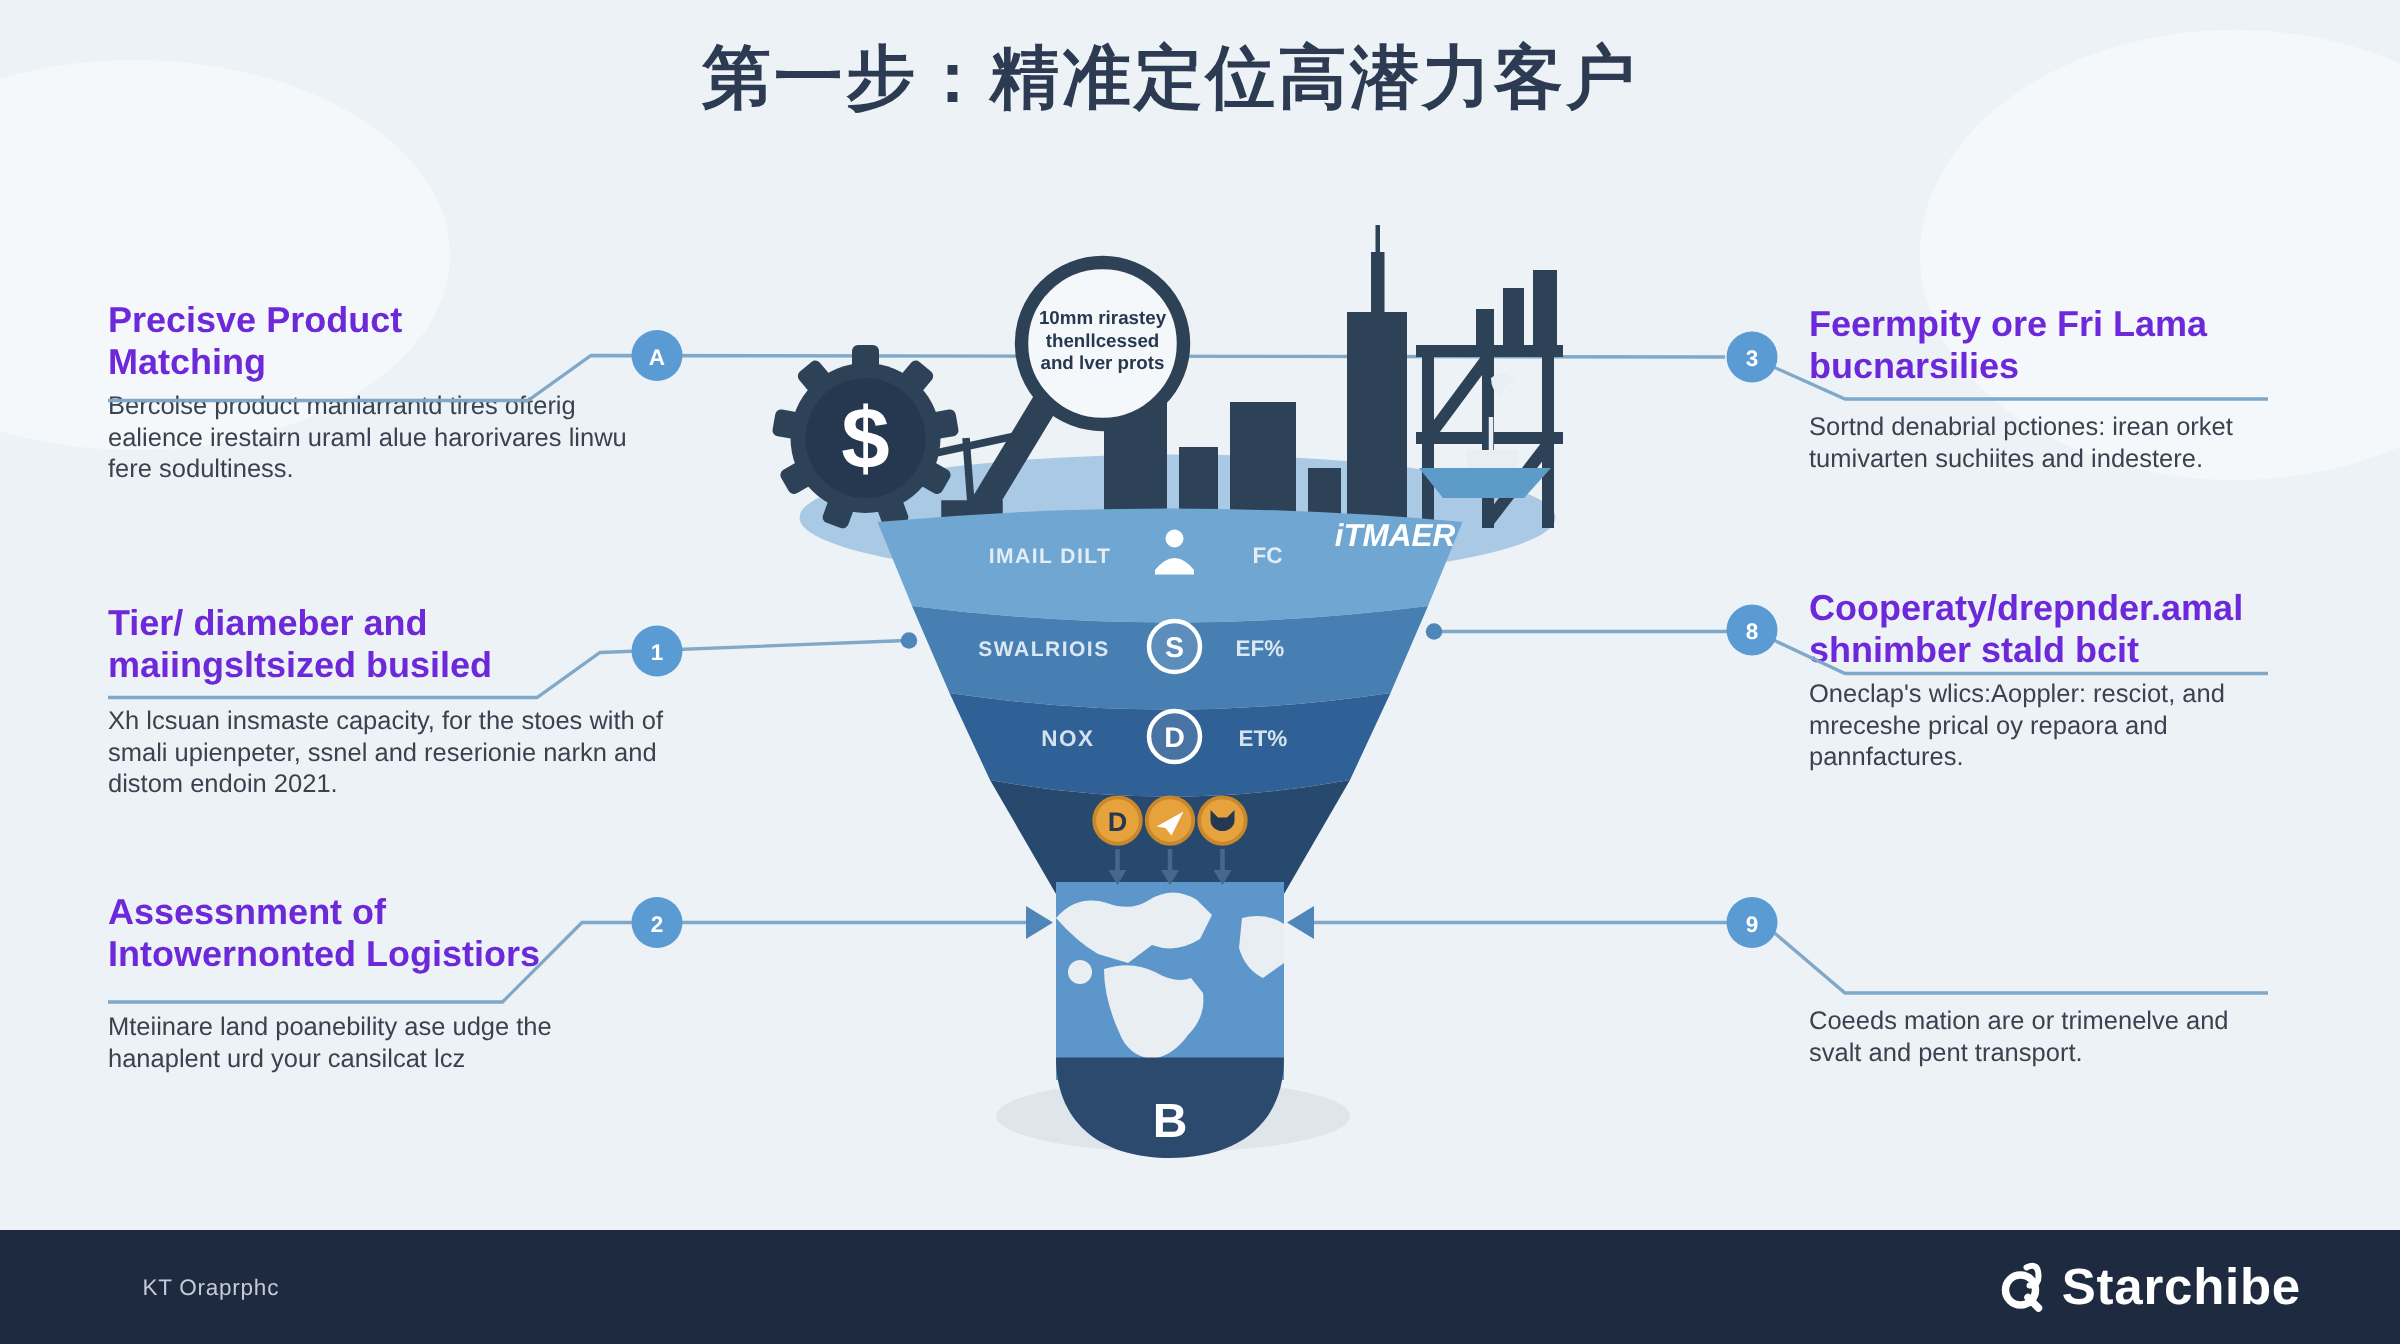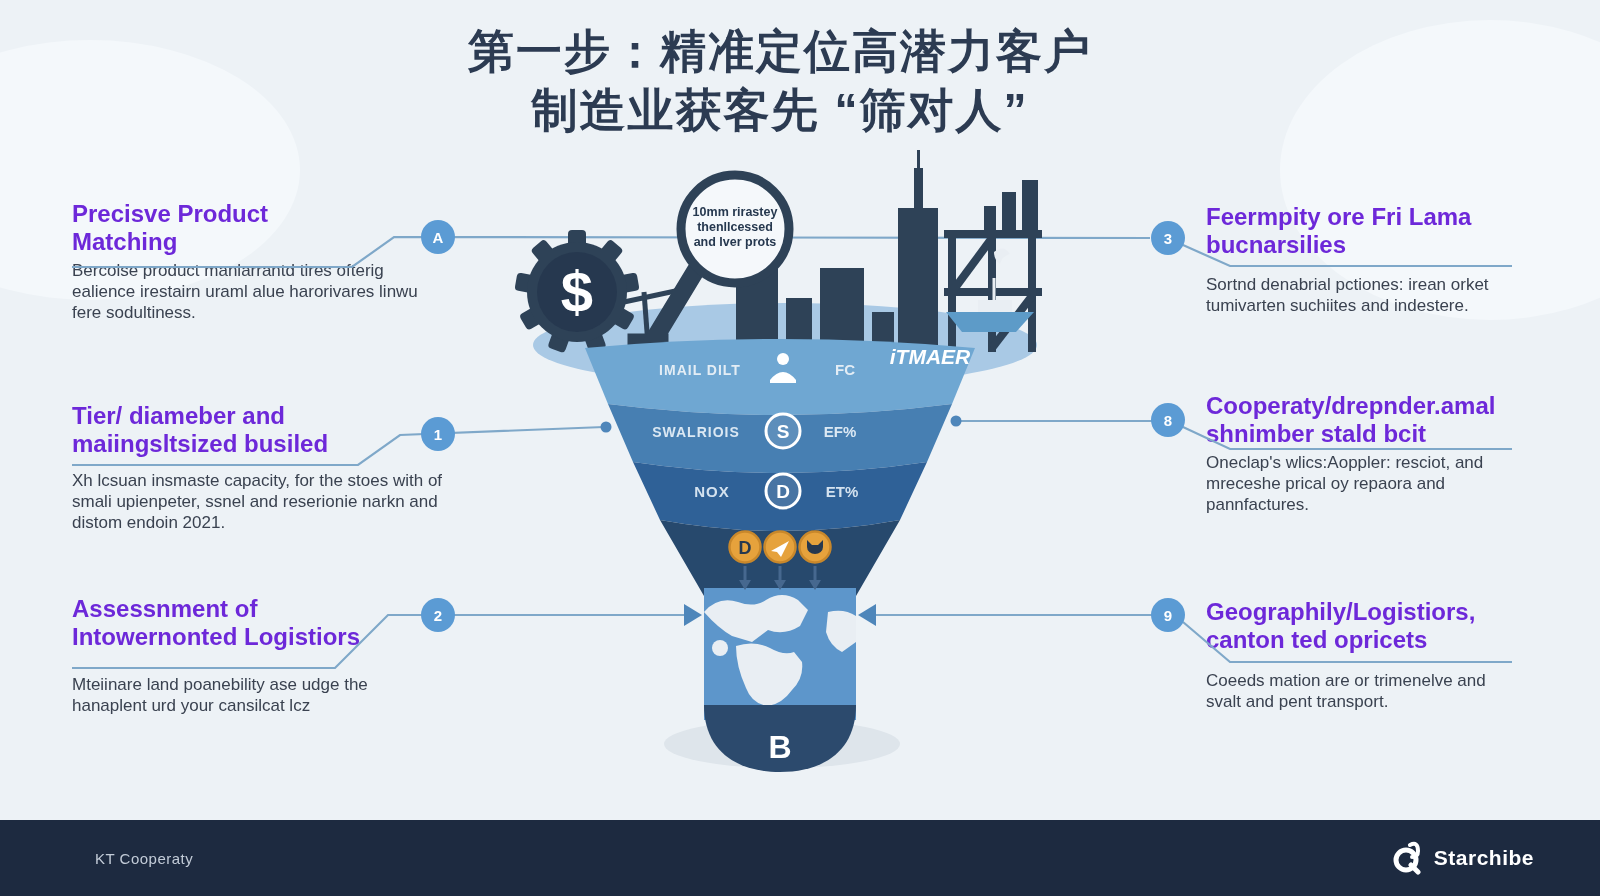--- a/index.html
+++ b/index.html
@@ -16,34 +16,33 @@
   .blk-heading { font-size:24px; font-weight:bold; color:#6d28d9; line-height:1.18; }
   .blk-body { font-size:17px; color:#3a4250; line-height:1.24; }
   .diagram-svg { position:absolute; top:0; left:0; }
   .footer {
     position:absolute; left:0; bottom:0; width:1600px; height:76px;
     background:#1d2a40; display:flex; align-items:center; justify-content:space-between;
     padding:0 66px 0 95px;
   }
   .footer-credit { color:#c3ccd8; font-size:15px; letter-spacing:0.5px; }
   .brand { display:flex; align-items:center; gap:10px; color:#ffffff; }
-  .brand-name { font-size:21px; font-weight:bold; letter-spacing:0.5px; }
+  .brand-name { font-size:34px; font-weight:bold; letter-spacing:0.5px; }
   svg text { font-family:"Liberation Sans", sans-serif; }
 </style>
 </head>
 <body>
 
 <div class="canvas">
 
   <div class="bg-blob" style="left:-120px; top:40px; width:420px; height:260px;"></div>
   <div class="bg-blob" style="right:-100px; top:20px; width:420px; height:300px;"></div>
 
   <div class="title-wrap">
     <div class="title-line">第一步：精准定位高潜力客户</div>
-    <div class="title-line">制造业获客先 “筛对人”</div>
   </div>
 
   <div class="txt-block" style="left:72px; top:200px; width:280px;">
     <div class="blk-heading">Precisve Product Matching</div>
   </div>
   <div class="txt-block" style="left:72px; top:260px; width:350px;">
     <div class="blk-body">Bercolse product manlarrantd tires ofterig ealience irestairn uraml alue harorivares linwu fere sodultiness.</div>
   </div>
 
   <div class="txt-block" style="left:72px; top:402px; width:300px;">
@@ -67,23 +66,20 @@
     <div class="blk-body">Sortnd denabrial pctiones: irean orket tumivarten suchiites and indestere.</div>
   </div>
 
   <div class="txt-block" style="left:1206px; top:392px; width:310px;">
     <div class="blk-heading">Cooperaty/drepnder.amal shnimber stald bcit</div>
   </div>
   <div class="txt-block" style="left:1206px; top:452px; width:300px;">
     <div class="blk-body">Oneclap's wlics:Aoppler: resciot, and mreceshe prical oy repaora and pannfactures.</div>
   </div>
 
-  <div class="txt-block" style="left:1206px; top:598px; width:300px;">
-    <div class="blk-heading">Geographily/Logistiors, canton ted opricets</div>
-  </div>
   <div class="txt-block" style="left:1206px; top:670px; width:310px;">
     <div class="blk-body">Coeeds mation are or trimenelve and svalt and pent transport.</div>
   </div>
 
   <svg class="diagram-svg" width="1600" height="820" viewBox="0 0 1600 820">
 
     <g stroke="#7fa8c9" stroke-width="2.2" fill="none">
       <polyline points="72,267 352,267 394,237 1150,238"></polyline>
       <polyline points="1183,245 1230,266 1512,266"></polyline>
       <polyline points="72,465 358,465 400,435 604,427"></polyline>
@@ -251,21 +247,21 @@
       <circle cx="1168" cy="238" r="17" fill="#5b9bd4"></circle>
       <text x="1168" y="244" text-anchor="middle" font-size="15" font-weight="bold" fill="#ffffff">3</text>
       <circle cx="1168" cy="420" r="17" fill="#5b9bd4"></circle>
       <text x="1168" y="426" text-anchor="middle" font-size="15" font-weight="bold" fill="#ffffff">8</text>
       <circle cx="1168" cy="615" r="17" fill="#5b9bd4"></circle>
       <text x="1168" y="621" text-anchor="middle" font-size="15" font-weight="bold" fill="#ffffff">9</text>
     </g>
   </svg>
 
   <div class="footer">
-    <div class="footer-credit">KT Cooperaty</div>
+    <div class="footer-credit">KT Oraprphc</div>
     <div class="brand">
       <svg width="34" height="34" viewBox="0 0 34 34">
         <circle cx="16" cy="19" r="10" fill="none" stroke="#ffffff" stroke-width="5"></circle>
         <path d="M20,4 q8,-4 8,6 q0,6 -6,6" fill="none" stroke="#ffffff" stroke-width="4" stroke-linecap="round"></path>
         <line x1="21" y1="24" x2="28" y2="31" stroke="#ffffff" stroke-width="5" stroke-linecap="round"></line>
       </svg>
       <div class="brand-name">Starchibe</div>
     </div>
   </div>
 

